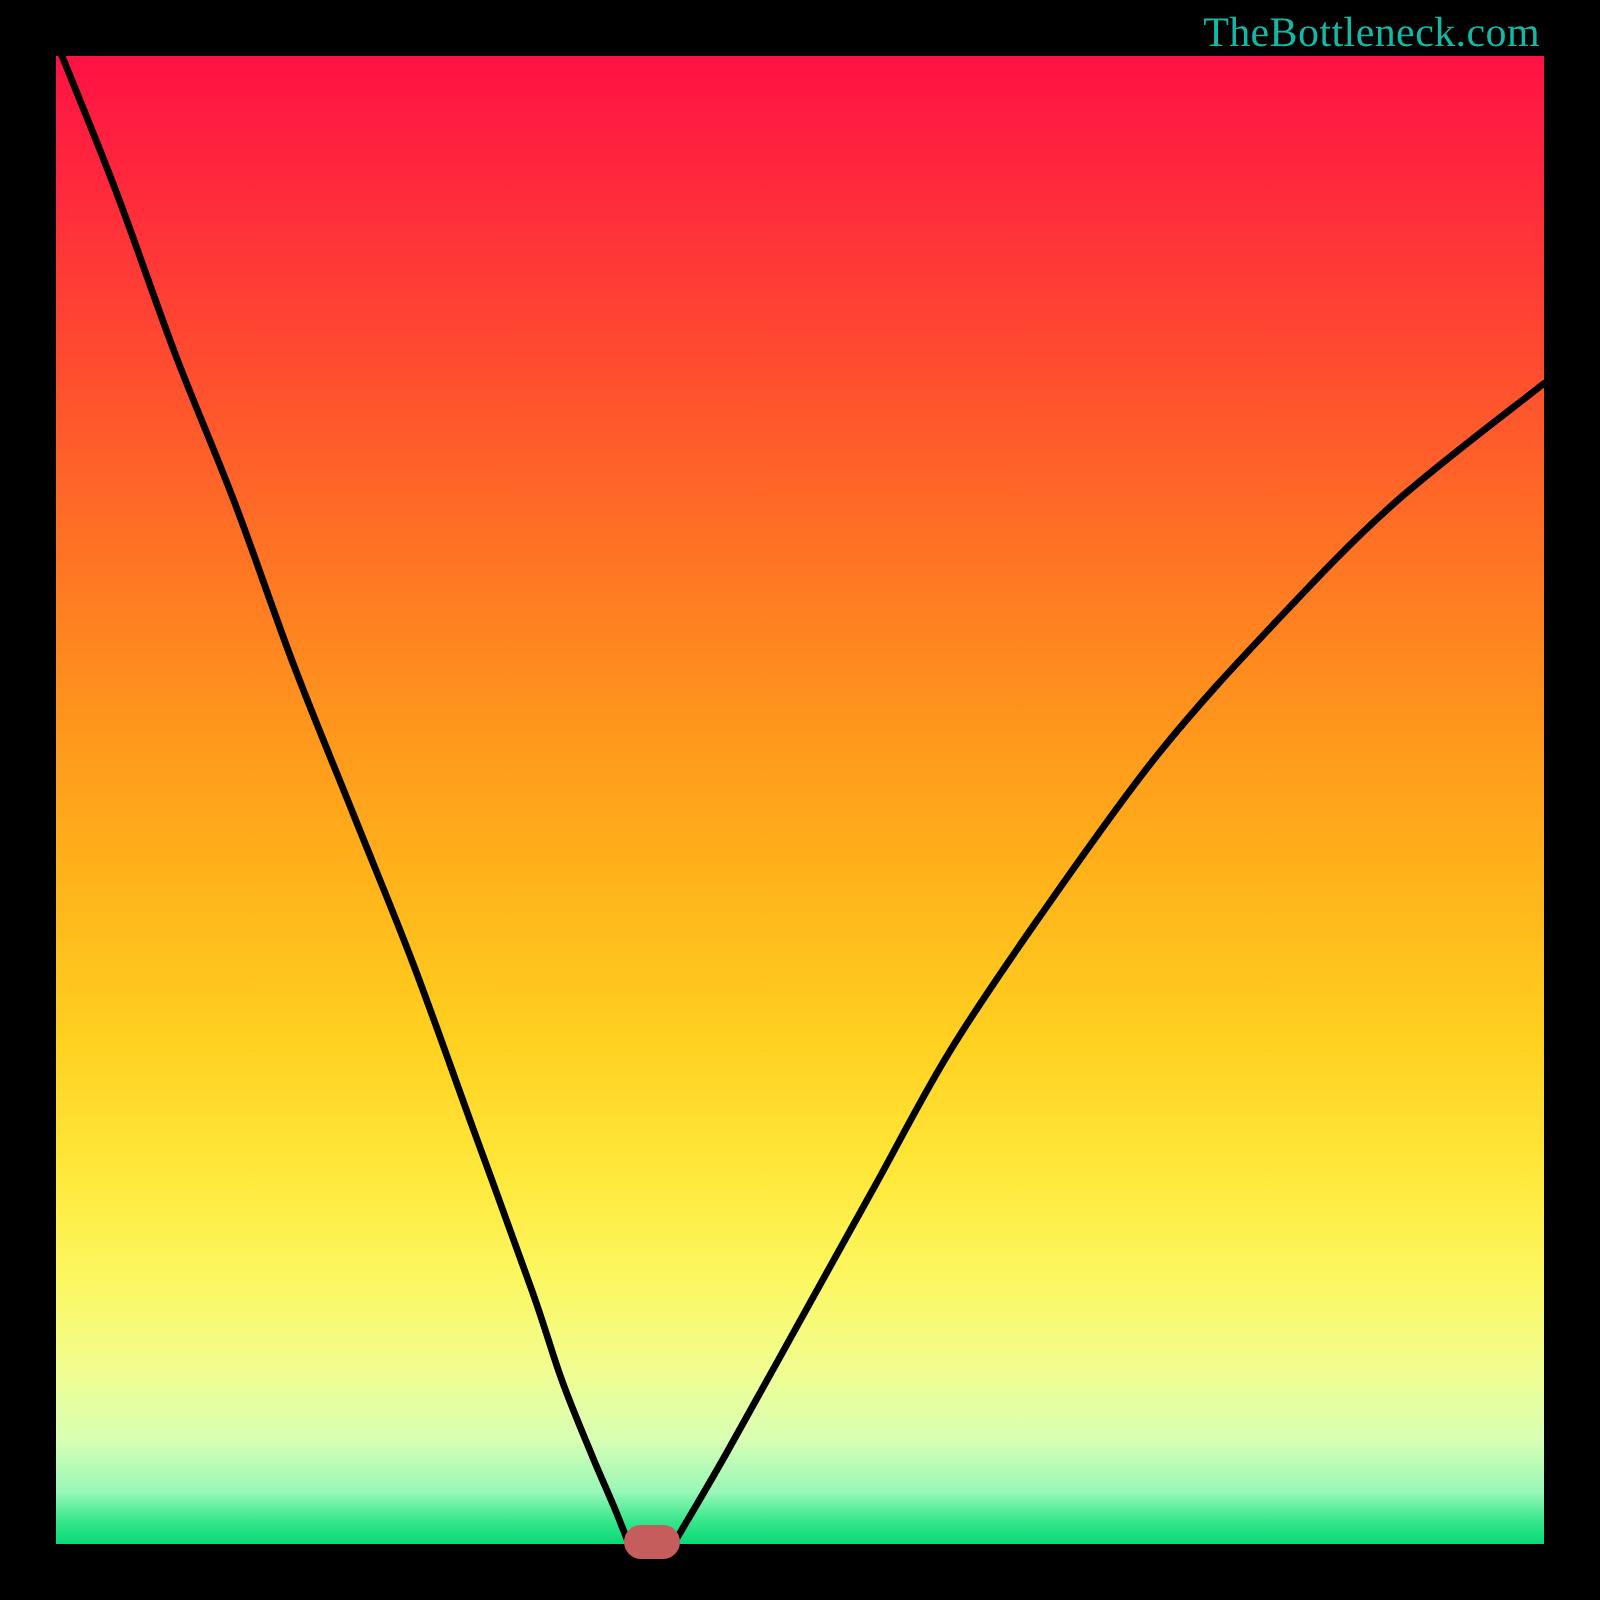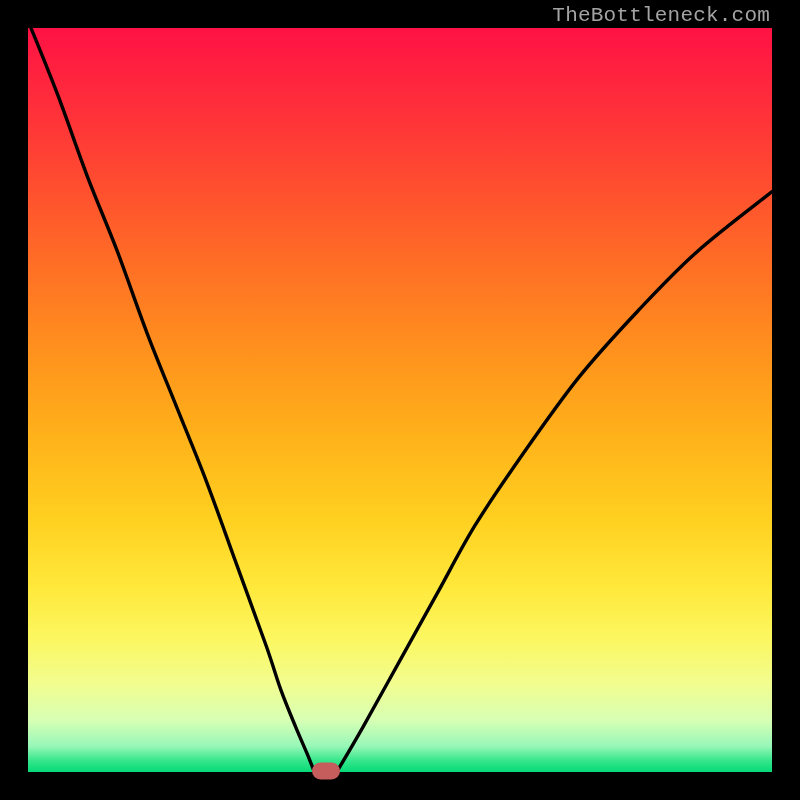--- a/index.html
+++ b/index.html
@@ -45,25 +45,25 @@
     position: absolute;
     inset: 0;
     width: 100%;
     height: 100%;
     overflow: visible;
   }
   .watermark {
     position: absolute;
     top: 4px;
     right: 30px;
-    color: #a3a3a3;
+    color: #14b8a6;
     font-size: 21px;
     font-weight: 500;
     letter-spacing: 0.2px;
-    font-family: Liberation Mono, monospace;
+    font-family: Liberation Serif, serif;
   }
   .marker {
     position: absolute;
     width: 28px;
     height: 17px;
     background: #c55d5d;
     border-radius: 9px;
     transform: translate(-50%, -50%);
   }
 </style>

